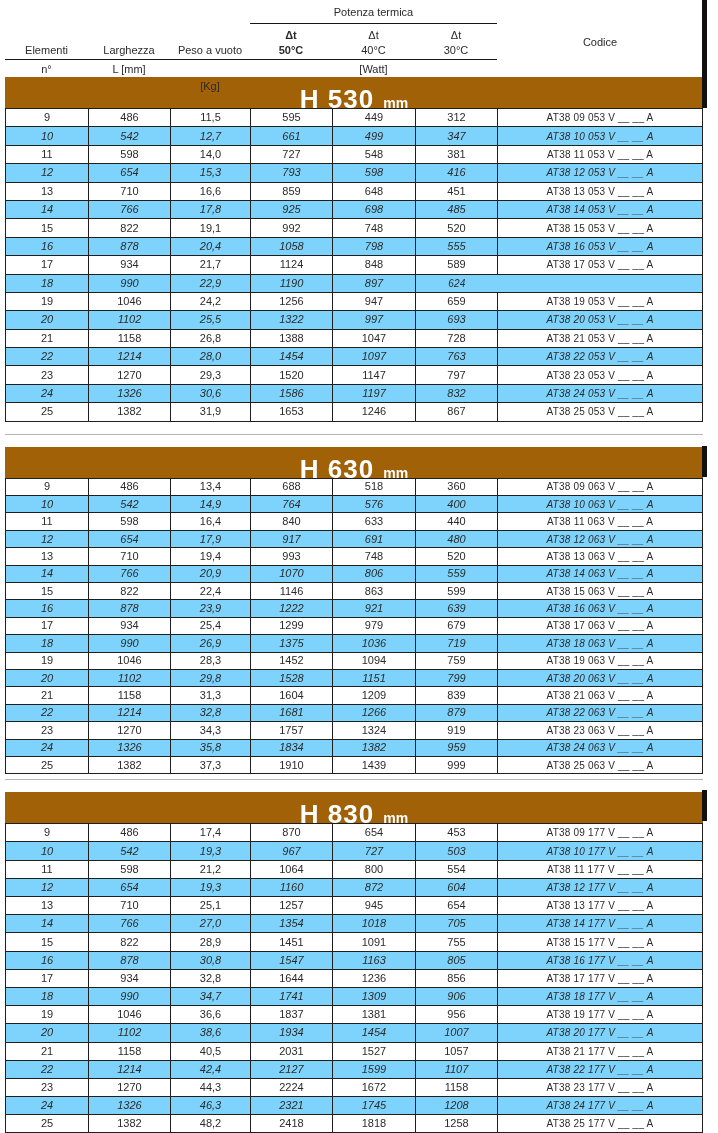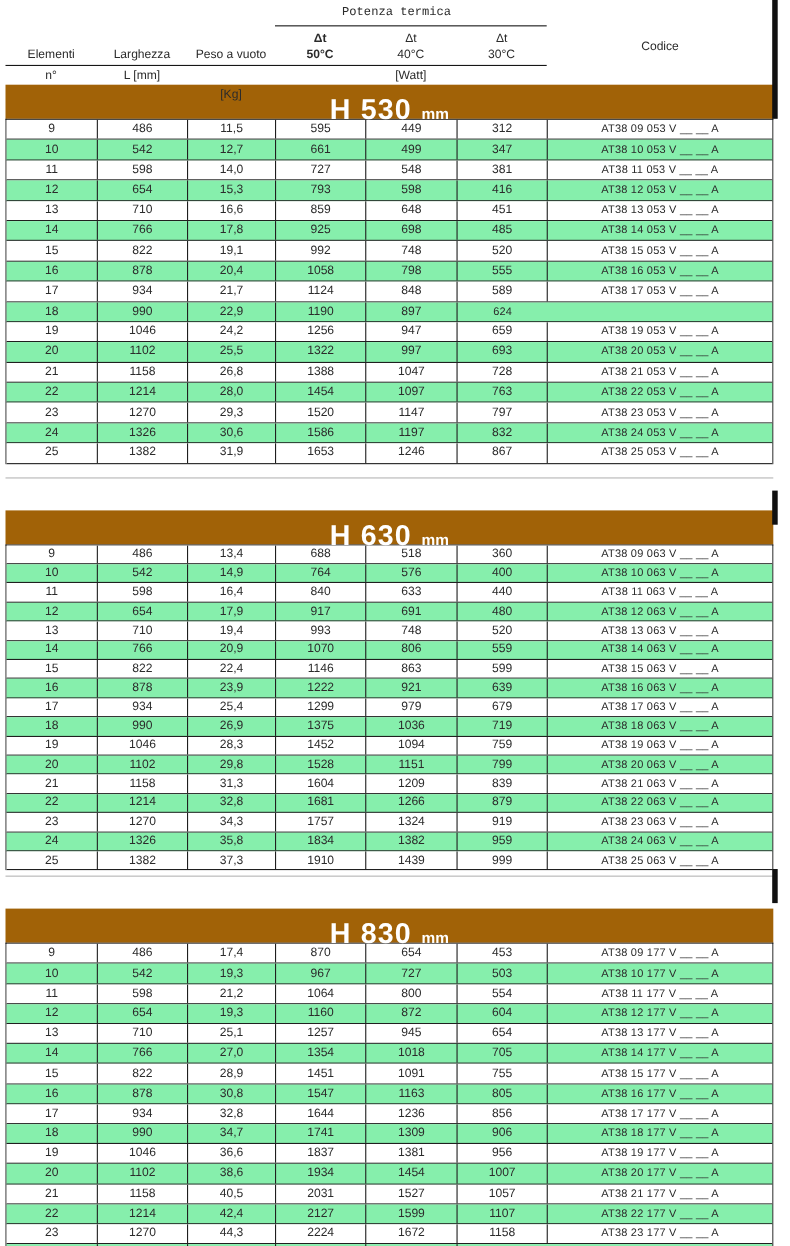--- a/index.html
+++ b/index.html
@@ -33,49 +33,49 @@
     border-right:1px solid #1f1f1f;
     box-sizing:border-box;
   }
   .trow{
     display:grid;
     grid-template-columns:83px 82px 80px 82px 83px 82px 1fr;
     border-bottom:1.4px solid #1f1f1f;
     box-sizing:border-box;
     background:#fff;
   }
-  .trow.alt{background:#86efac;}
+  .trow.alt{background:#7dd3fc;font-style:italic;}
   .s1 .trow{height:18.4px;}
   .s2 .trow{height:17.4px;}
   .s3 .trow{height:18.2px;}
   .tcell{
     border-right:1px solid #1f1f1f;
     display:flex;align-items:center;justify-content:center;
     font-size:11px;line-height:11px;overflow:hidden;box-sizing:border-box;
   }
   .tcell:last-child{border-right:none;font-size:10px;letter-spacing:0.2px;}
 
   .hairline{margin-left:0;width:698px;height:0;border-top:1px solid #b5b5b5;}
   .hl-1{margin-top:12px;}
   .hl-2{margin-top:5px;}
-  .mt-banner{margin-top:29px;}
+  .mt-banner{margin-top:12px;}
 
   
   .edge-tab{position:absolute;right:11px;width:5px;background:#111;}
   .edge-tab.t1{top:0;height:108px;}
   .edge-tab.t2{top:446px;height:31px;}
   .edge-tab.t3{top:790px;height:31px;}
 </style>
 </head>
 <body>
 
 <div class="table-x">
 
   <div class="header">
-    <span class="hspan" style="left:232px;width:247px;top:6px;font-family:Liberation Mono, monospace;">Potenza termica</span>
+    <span class="hspan" style="left:245px;width:247px;top:6px;">Potenza termica</span>
     <div class="hline" style="left:245px;width:247px;top:23px;"></div>
 
     <span class="hspan bold" style="left:245px;width:82px;top:29px;">Δt</span>
     <span class="hspan" style="left:327px;width:83px;top:29px;">Δt</span>
     <span class="hspan" style="left:410px;width:82px;top:29px;">Δt</span>
 
     <span class="hspan" style="left:0;width:83px;top:44px;">Elementi</span>
     <span class="hspan" style="left:83px;width:82px;top:44px;">Larghezza</span>
     <span class="hspan" style="left:165px;width:80px;top:44px;">Peso a vuoto</span>
     <span class="hspan bold" style="left:245px;width:82px;top:44px;">50°C</span>
@@ -558,20 +558,21 @@
         <div class="tcell">1158</div>
         <div class="tcell">AT38 23 177 V __ __ A</div>
       </div>
       <div class="trow alt">
         <div class="tcell">24</div>
         <div class="tcell">1326</div>
         <div class="tcell">46,3</div>
         <div class="tcell">2321</div>
         <div class="tcell">1745</div>
         <div class="tcell">1208</div>
+        <div class="tcell">AT38 24 177 V __ __ A</div>
       </div>
       <div class="trow">
         <div class="tcell">25</div>
         <div class="tcell">1382</div>
         <div class="tcell">48,2</div>
         <div class="tcell">2418</div>
         <div class="tcell">1818</div>
         <div class="tcell">1258</div>
         <div class="tcell">AT38 25 177 V __ __ A</div>
       </div>

